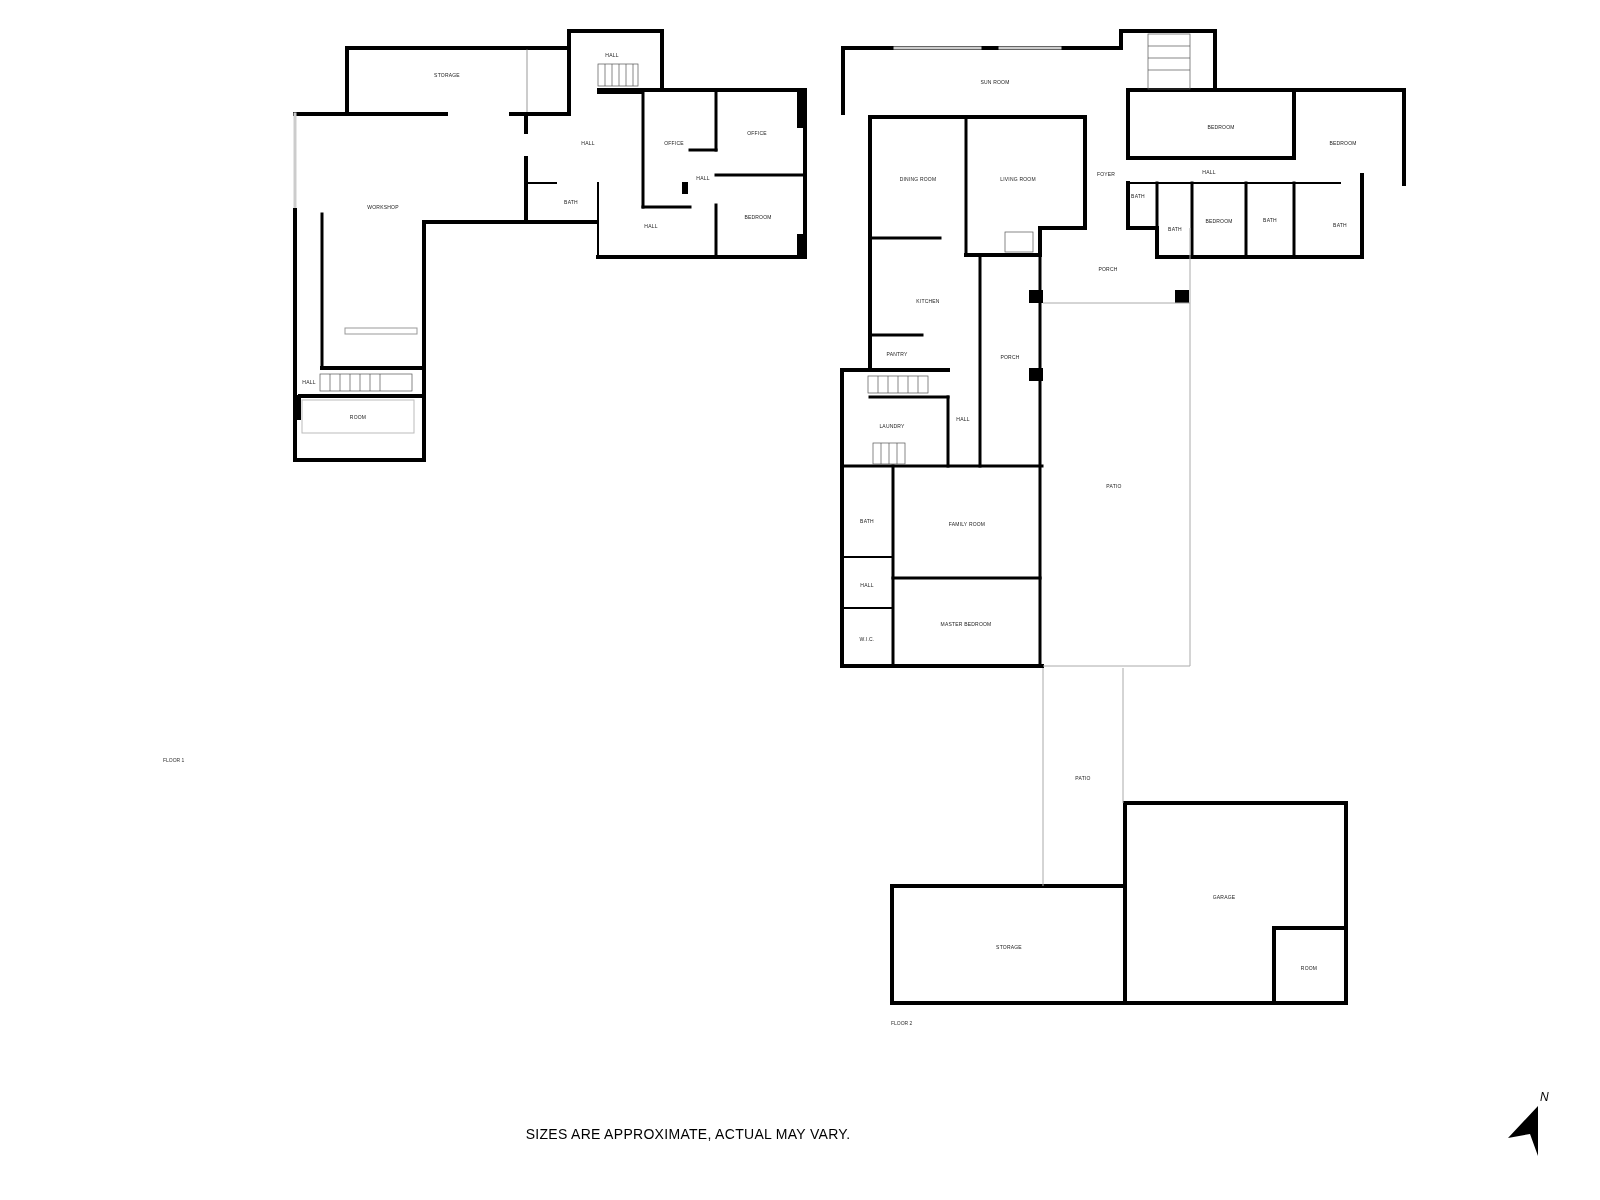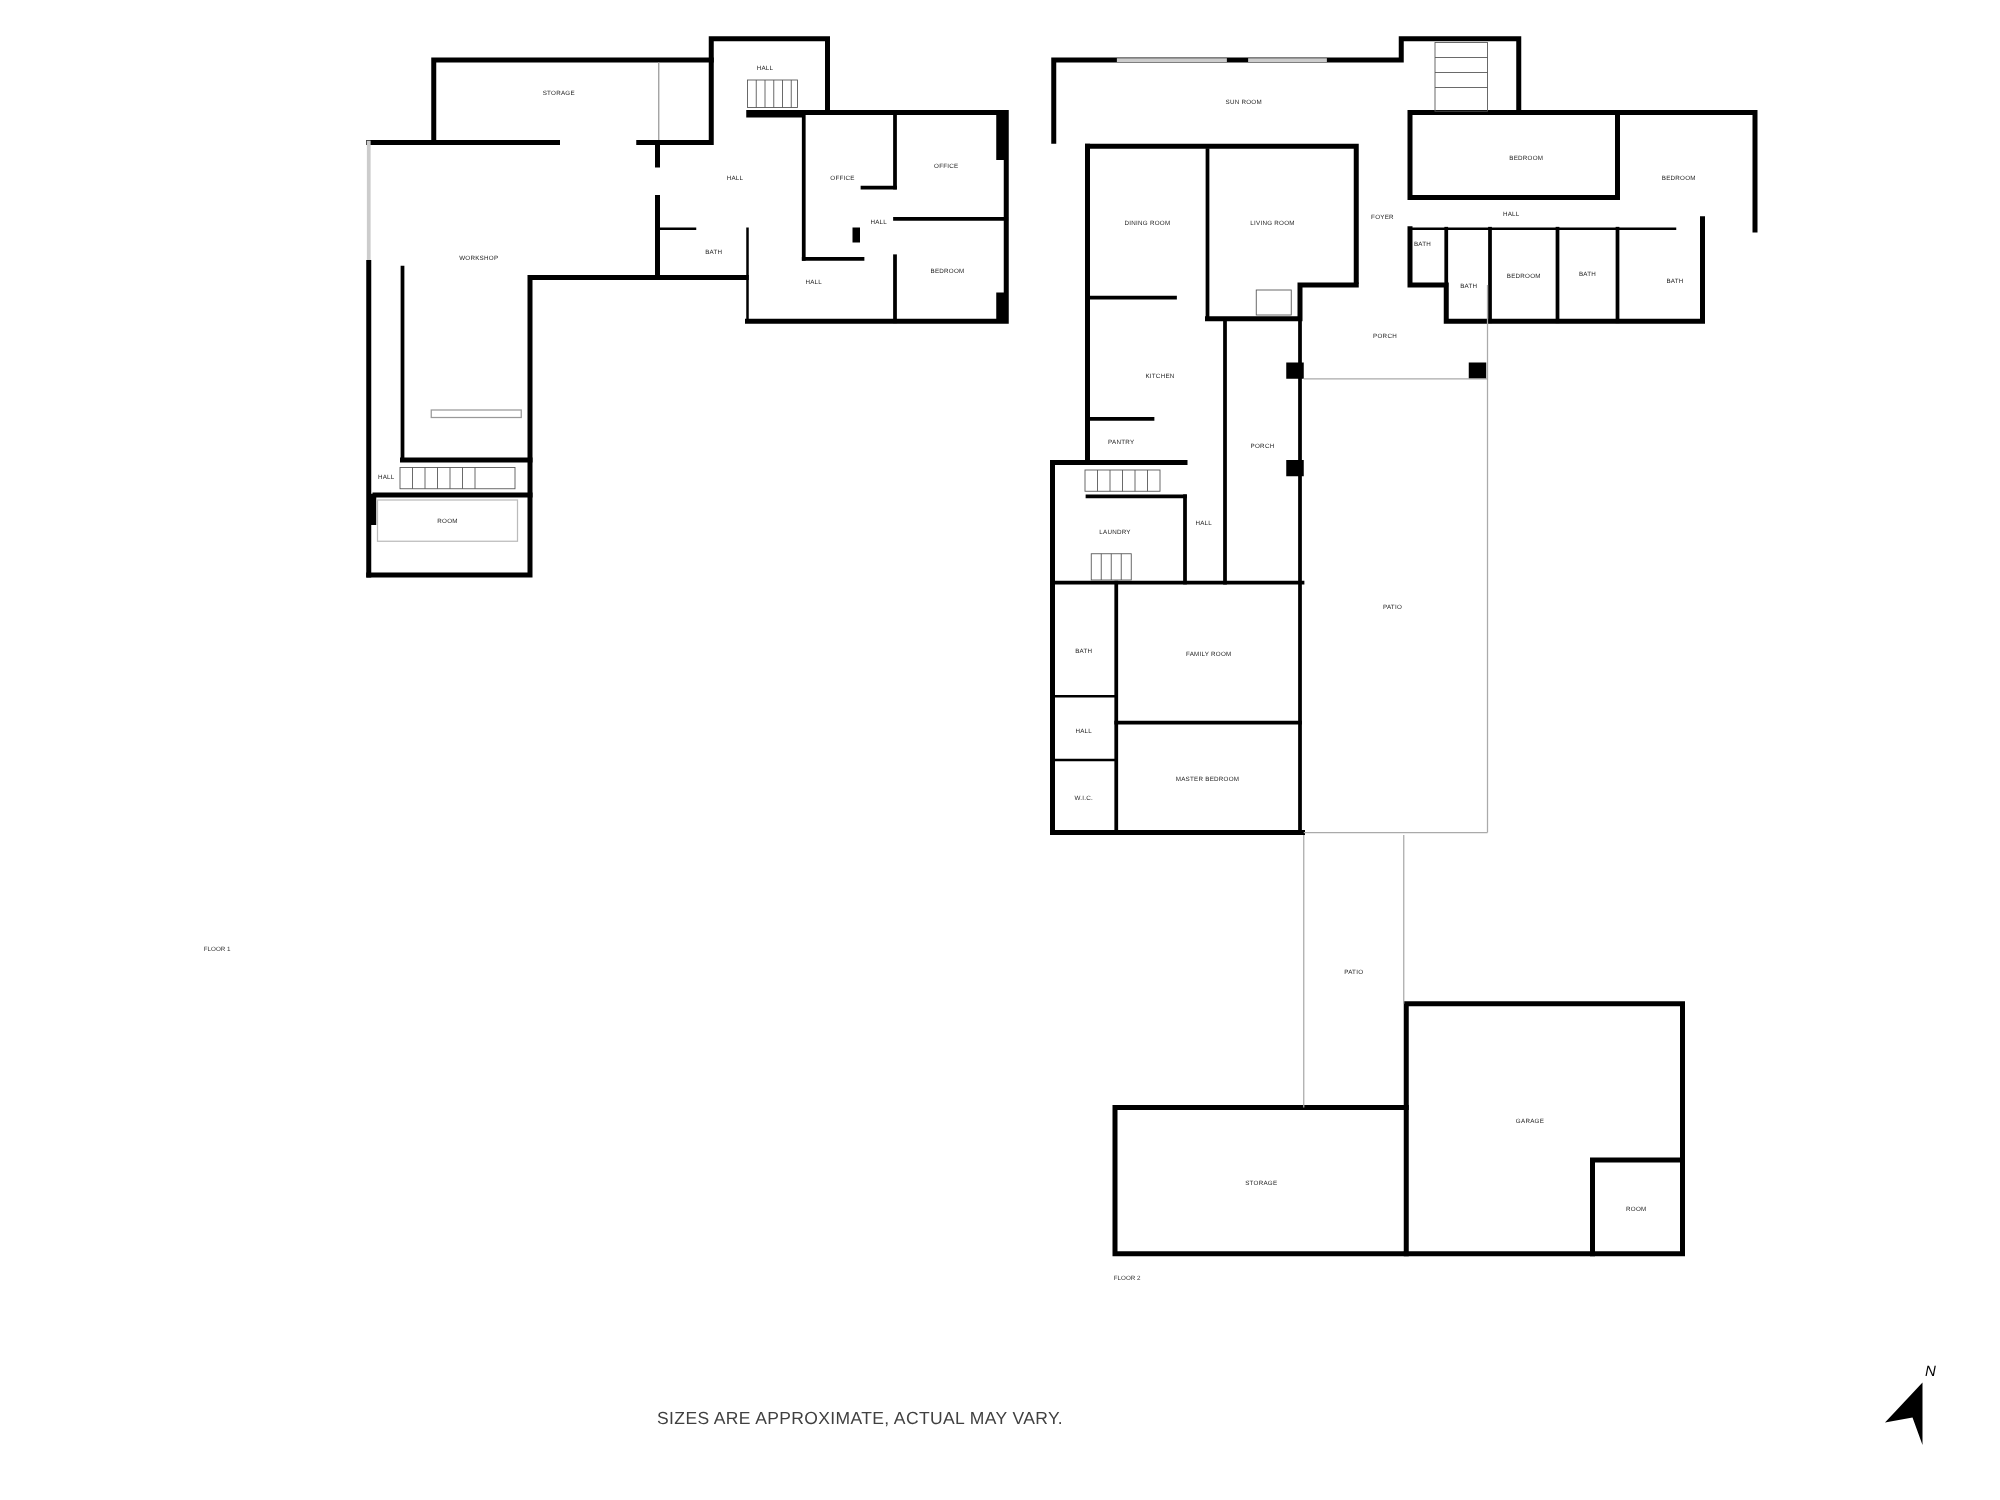--- a/index.html
+++ b/index.html
@@ -3,21 +3,21 @@
 <meta charset="utf-8">
 <style>
   html, body { margin: 0; padding: 0; background: #ffffff; }
   body { width: 1600px; height: 1200px; position: relative; overflow: hidden;
          font-family: "Liberation Sans", sans-serif; color: #000; }
   #plan { position: absolute; left: 0; top: 0; width: 1600px; height: 1200px; }
   .label { position: absolute; font-size: 5px; letter-spacing: 0.2px; color: #222;
            transform: translate(-50%, -50%); white-space: nowrap; text-transform: uppercase; }
   .floor-label { position: absolute; font-size: 5px; color: #333; white-space: nowrap; }
   #caption { position: absolute; left: 0; width: 1376px; top: 1126px; text-align: center;
-             font-size: 14px; letter-spacing: 0.3px; color: #404040; }
+             font-size: 14px; letter-spacing: 0.3px; color: #000000; }
   #compass { position: absolute; left: 1508px; top: 1090px; width: 50px; height: 100px; }
   #compass-n { position: absolute; left: 1540px; top: 1090px; font-size: 12px; font-style: italic; }
 </style>
 </head>
 <body>
 
 <svg id="plan" viewBox="0 0 1600 1200" xmlns="http://www.w3.org/2000/svg">
   <g fill="none" stroke="#000" stroke-width="4" stroke-linecap="square">
 
     <polyline points="347,112 347,48 569,48"></polyline>

